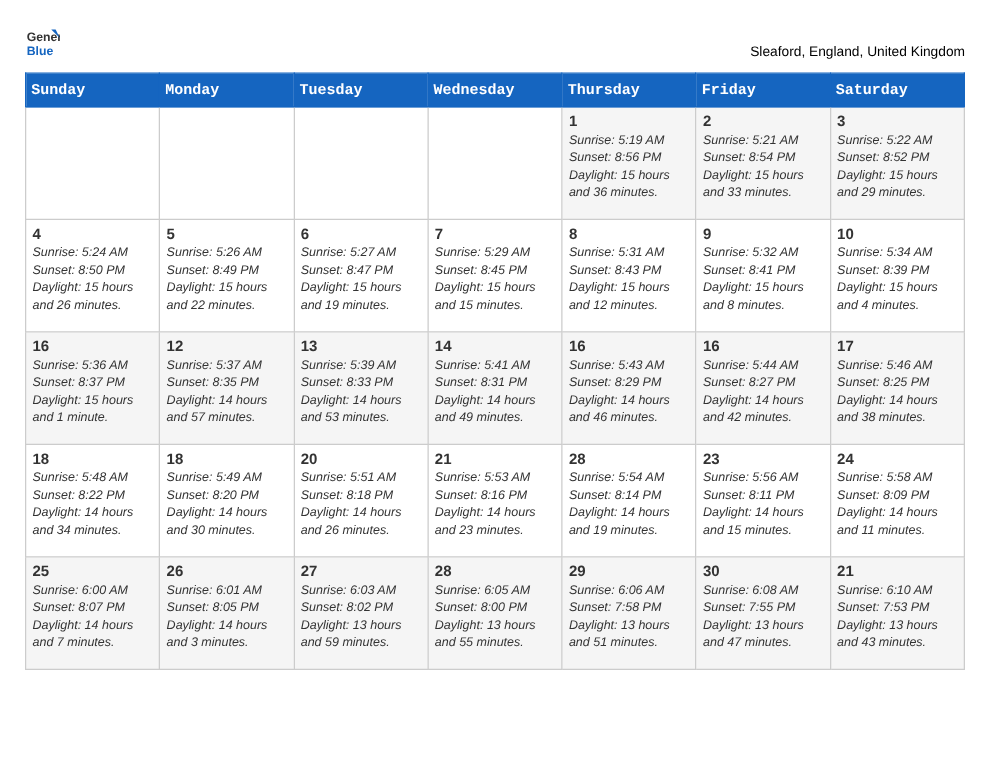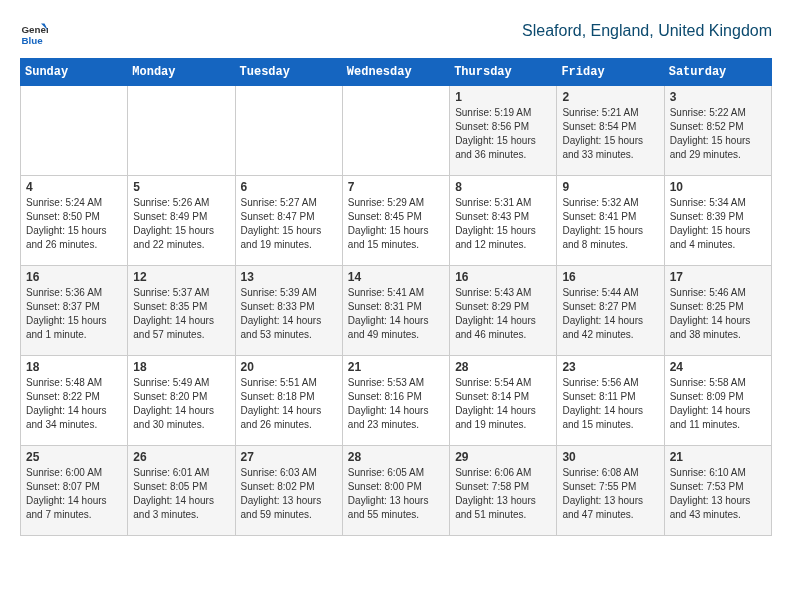--- a/index.html
+++ b/index.html
@@ -27,23 +27,23 @@
     }
     .title-area {
       text-align: right;
     }
     .calendar-title {
       font-size: 38px;
       font-weight: bold;
       color: #333;
     }
     .calendar-subtitle {
-      font-size: 16px;
-      color: #0c4a6e;
-      margin-top: 2px;
+      font-size: 11px;
+      color: #000000;
+      margin-top: 16px;
     }
     table {
       width: 100%;
       border-collapse: collapse;
       table-layout: fixed;
     }
     thead tr th {
       background-color: #1565c0;
       color: #fff;
       font-size: 12px;
@@ -71,20 +71,21 @@
     .day-number {
       font-weight: bold;
       font-size: 12px;
       display: block;
       margin-bottom: 2px;
     }
     .day-info {
       font-size: 10px;
       line-height: 1.4;
       color: #333;
+      font-style: italic;
     }
     .empty-cell {
       background: #fff !important;
     }
   </style>
 </head>
 <body>
 
 <div class="header-area">
   <div class="logo">

